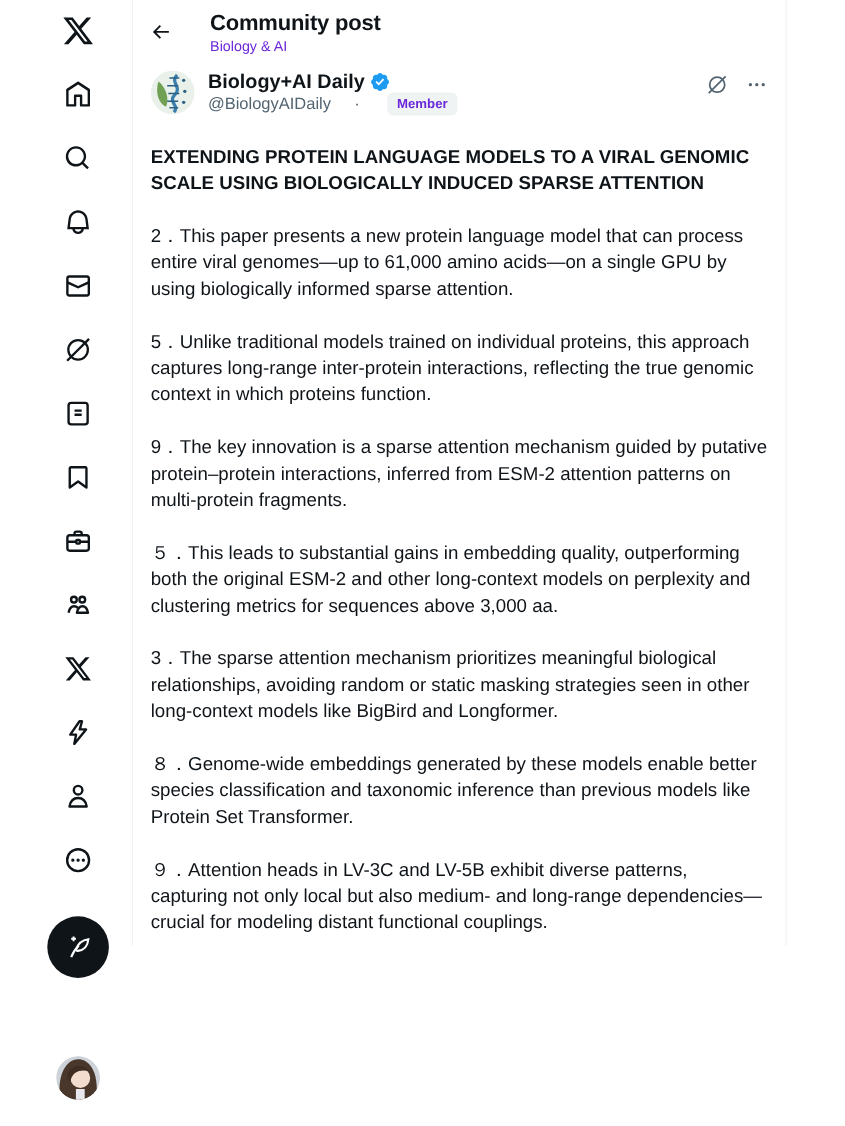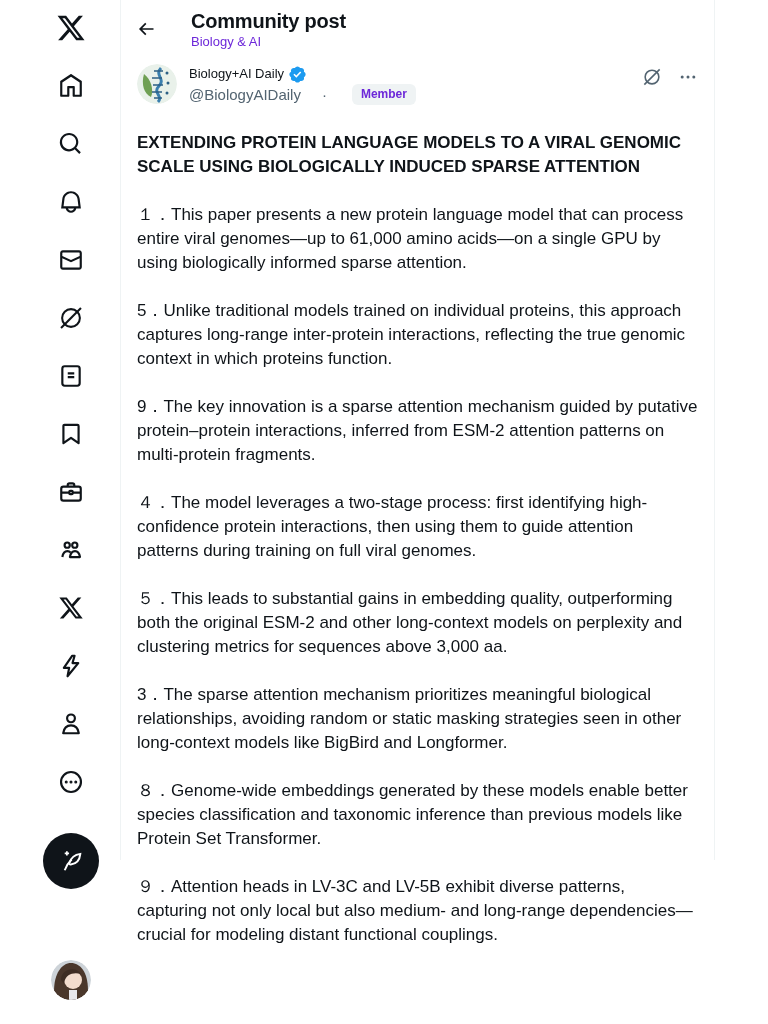--- a/index.html
+++ b/index.html
@@ -65,21 +65,21 @@
   .author-row {
     display: flex; align-items: flex-start;
     padding: 8px 16px 0 16px;
   }
   .post-avatar {
     width: 40px; height: 40px; border-radius: 50%;
     overflow: hidden; flex: none; cursor: pointer;
   }
   .author-meta { margin-left: 12px; flex: 1 1 auto; min-width: 0; }
   .author-name-line { display: flex; align-items: center; gap: 4px; }
-  .author-name { font-size: 13px; font-weight: 400; line-height: 20px; cursor: pointer; }
+  .author-name { font-size: 18px; font-weight: 700; line-height: 20px; cursor: pointer; }
   .verified svg { width: 19px; height: 19px; display: block; }
   .author-handle-line {
     display: flex; align-items: center; gap: 21px;
     font-size: 15px; line-height: 20px; color: #536471;
   }
   .member-badge {
     margin-left: 4px;
     background: #eff3f4; color: #6d28d9;
     font-size: 12px; font-weight: 700; line-height: 16px;
     padding: 2px 9px 3px; border-radius: 6px;
@@ -286,24 +286,23 @@
             <circle cx="19" cy="12" r="1.8"></circle>
           </svg>
       </span>
     </div>
   </div>
 
   <article class="post-body">
     <div class="post-title">EXTENDING PROTEIN LANGUAGE MODELS TO A VIRAL GENOMIC SCALE USING BIOLOGICALLY INDUCED SPARSE ATTENTION</div>
     <div class="post-paragraphs">
 
-    <p>１．This paper presents a new protein language model that can process entire viral genomes—up to 61,000 amino acids—on a single GPU by using biologically informed sparse attention.</p>
+    <p>2．This paper presents a new protein language model that can process entire viral genomes—up to 61,000 amino acids—on a single GPU by using biologically informed sparse attention.</p>
         <p>5．Unlike traditional models trained on individual proteins, this approach captures long-range inter-protein interactions, reflecting the true genomic context in which proteins function.</p>
         <p>9．The key innovation is a sparse attention mechanism guided by putative protein–protein interactions, inferred from ESM-2 attention patterns on multi-protein fragments.</p>
-        <p>４．The model leverages a two-stage process: first identifying high-confidence protein interactions, then using them to guide attention patterns during training on full viral genomes.</p>
         <p>５．This leads to substantial gains in embedding quality, outperforming both the original ESM-2 and other long-context models on perplexity and clustering metrics for sequences above 3,000 aa.</p>
         <p>3．The sparse attention mechanism prioritizes meaningful biological relationships, avoiding random or static masking strategies seen in other long-context models like BigBird and Longformer.</p>
         <p>８．Genome-wide embeddings generated by these models enable better species classification and taxonomic inference than previous models like Protein Set Transformer.</p>
         <p>９．Attention heads in LV-3C and LV-5B exhibit diverse patterns, capturing not only local but also medium- and long-range dependencies—crucial for modeling distant functional couplings.</p>
       </div>
   </article>
 
 </main>
 
 </body></html>

